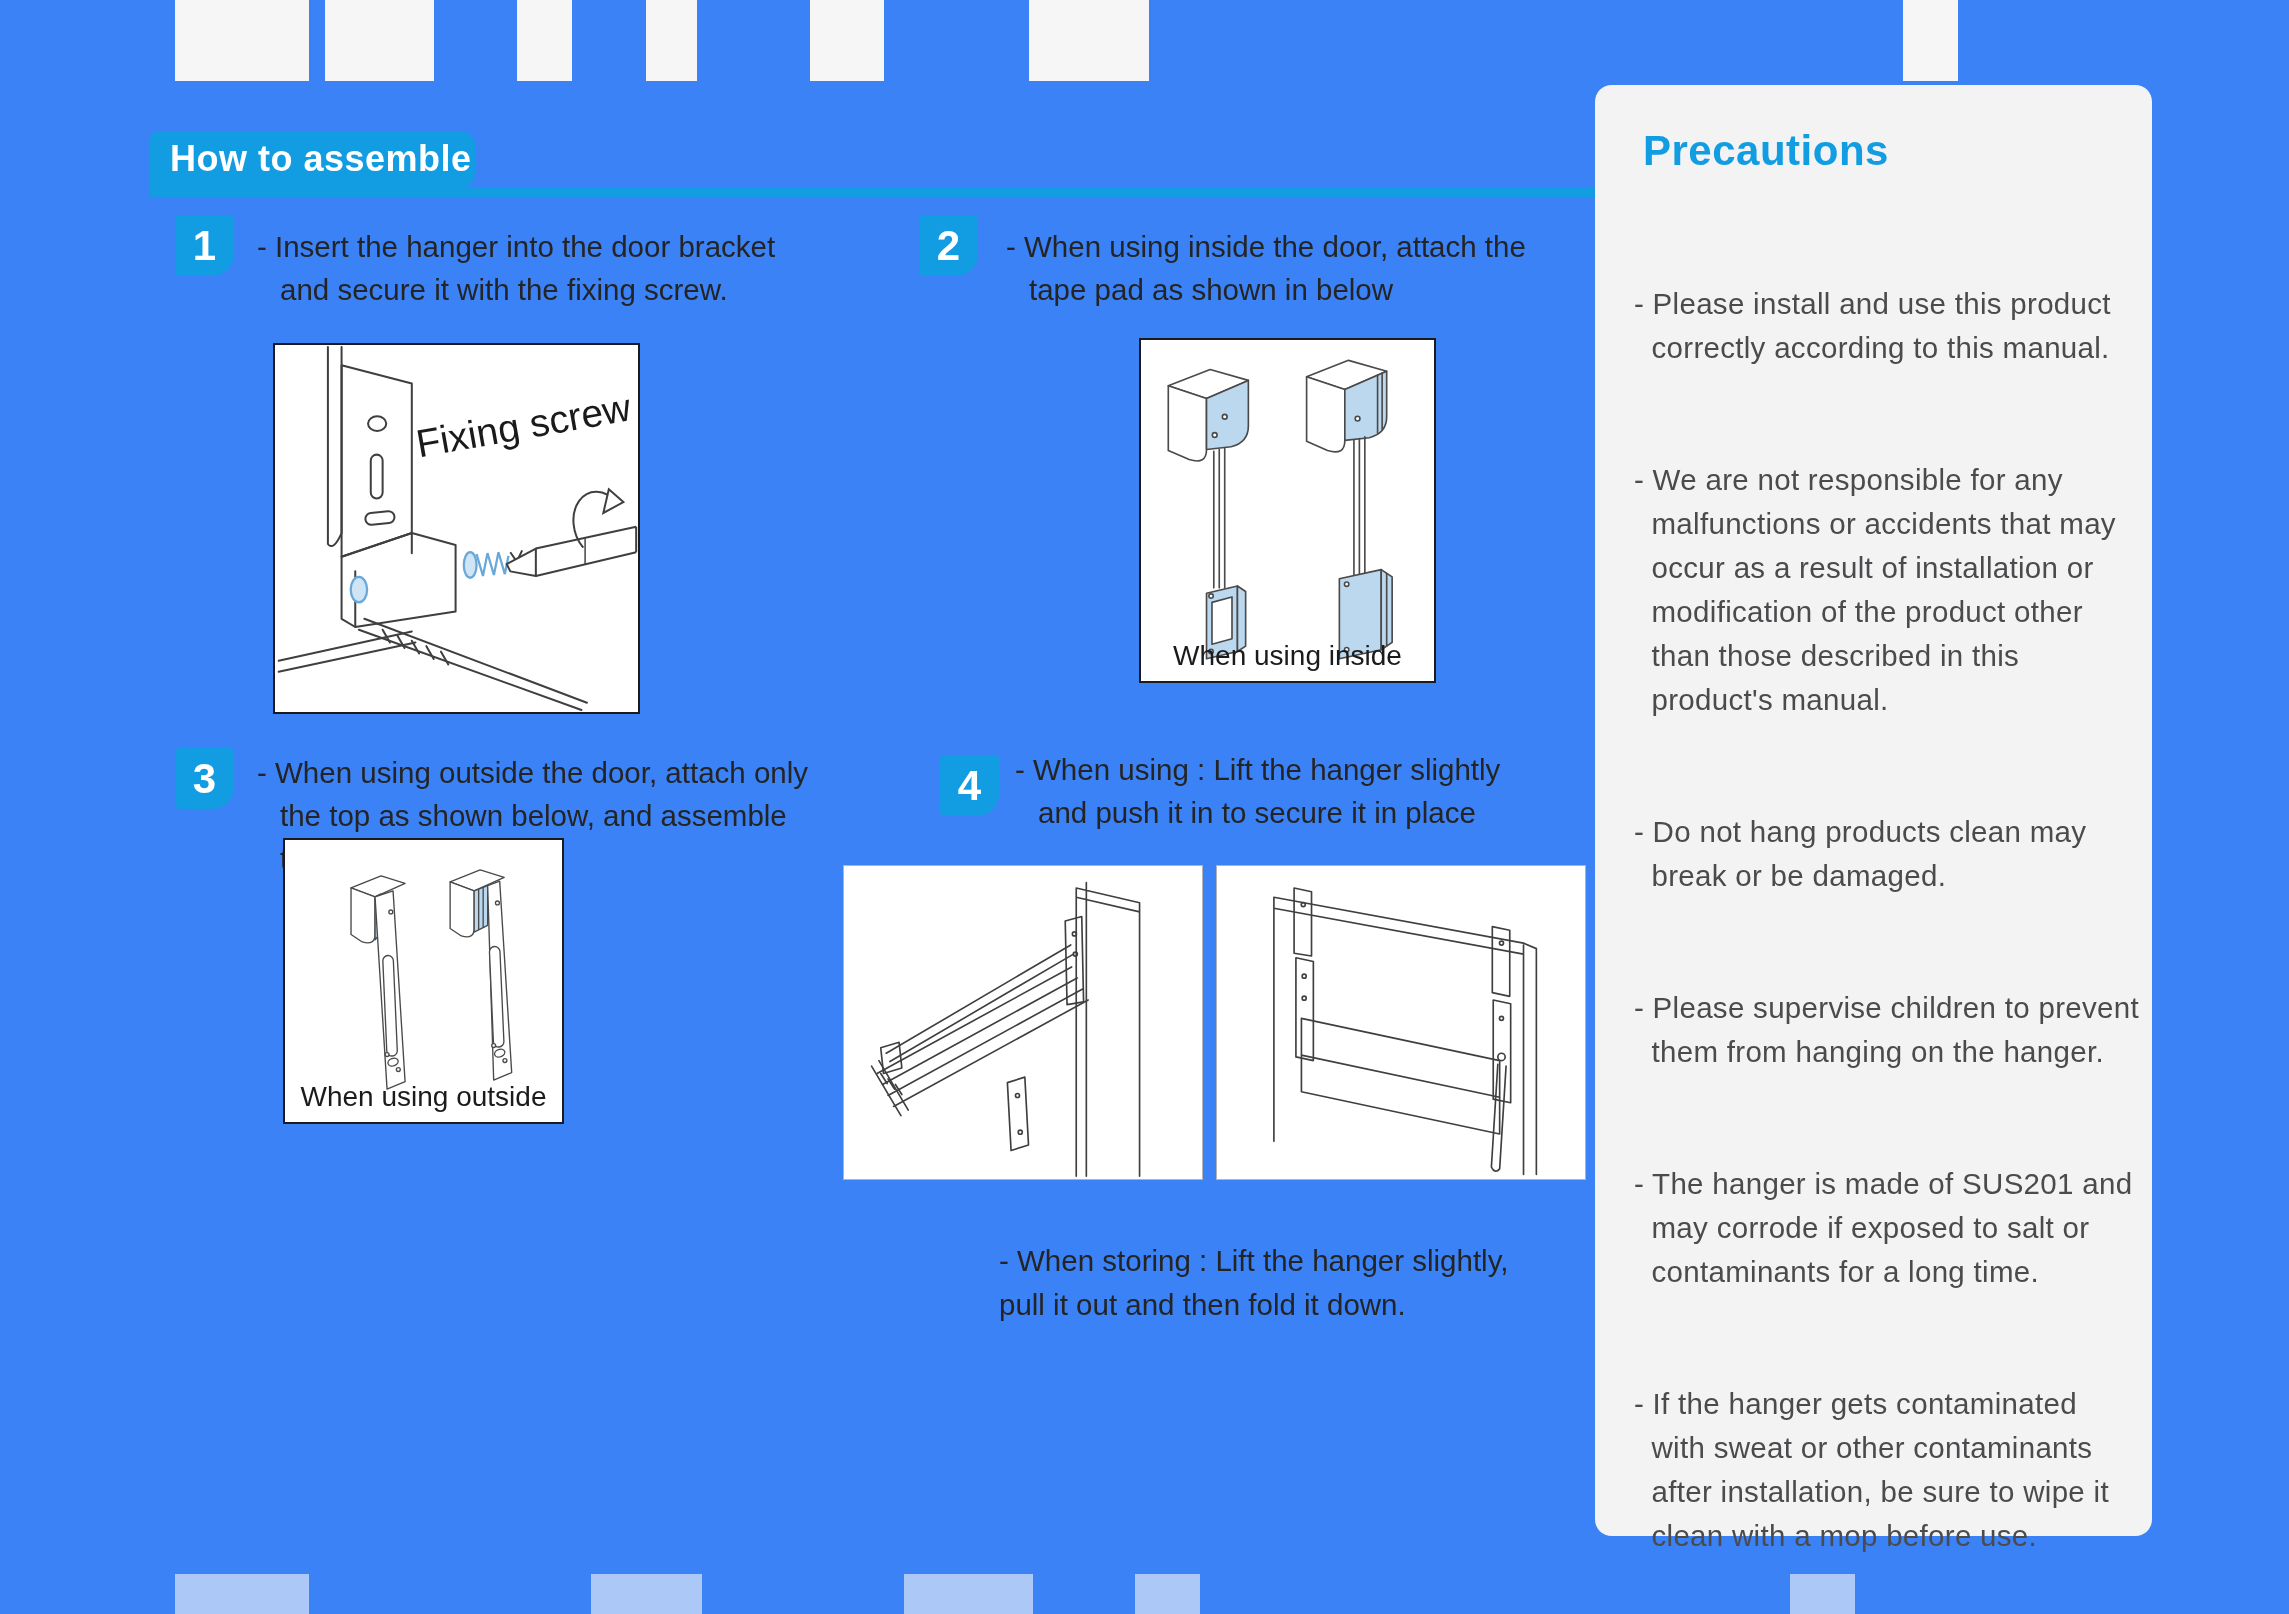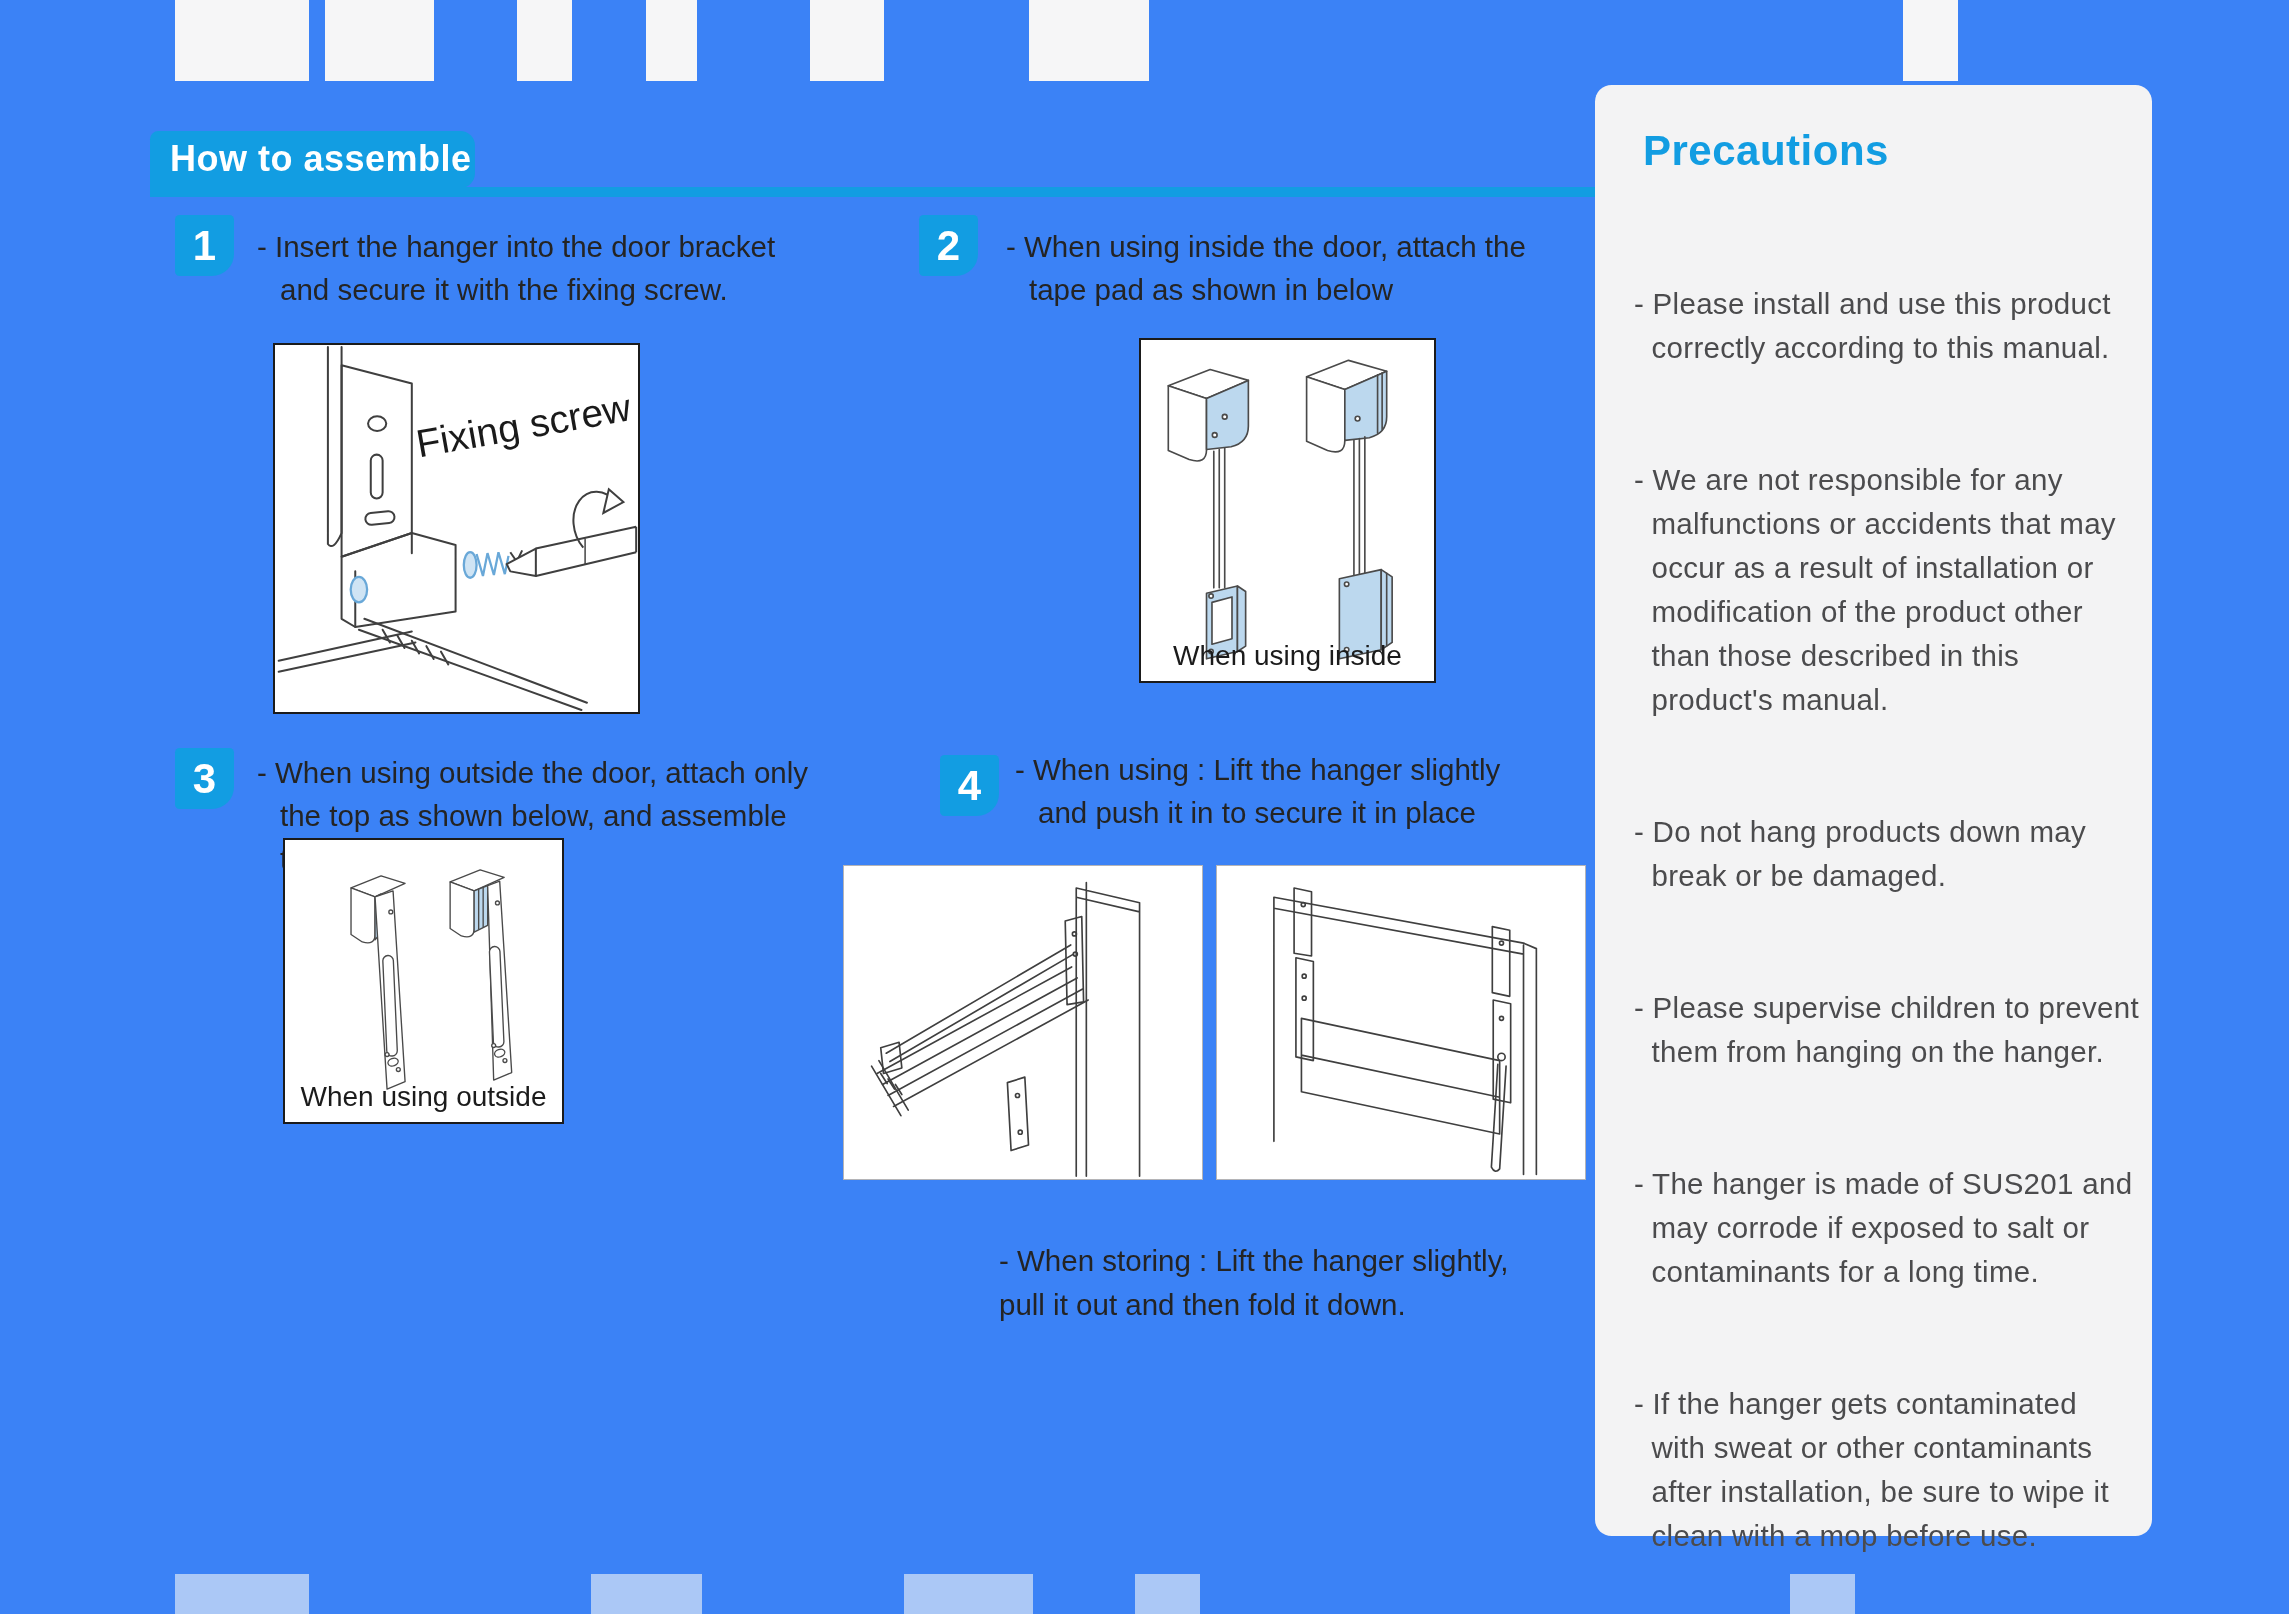--- a/index.html
+++ b/index.html
@@ -257,21 +257,21 @@
     <div class="panel-title">Precautions</div>
     <div class="p-list">
       <div class="p-item">- Please install and use this product
 correctly according to this manual.</div>
       <div class="p-item">- We are not responsible for any
 malfunctions or accidents that may
 occur as a result of installation or
 modification of the product other
 than those described in this
 product's manual.</div>
-      <div class="p-item">- Do not hang products down may
+      <div class="p-item">- Do not hang products clean may
 break or be damaged.</div>
       <div class="p-item">- Please supervise children to prevent
 them from hanging on the hanger.</div>
       <div class="p-item">- The hanger is made of SUS201 and
 may corrode if exposed to salt or
 contaminants for a long time.</div>
       <div class="p-item">- If the hanger gets contaminated
 with sweat or other contaminants
 after installation, be sure to wipe it
 clean with a mop before use.</div>

